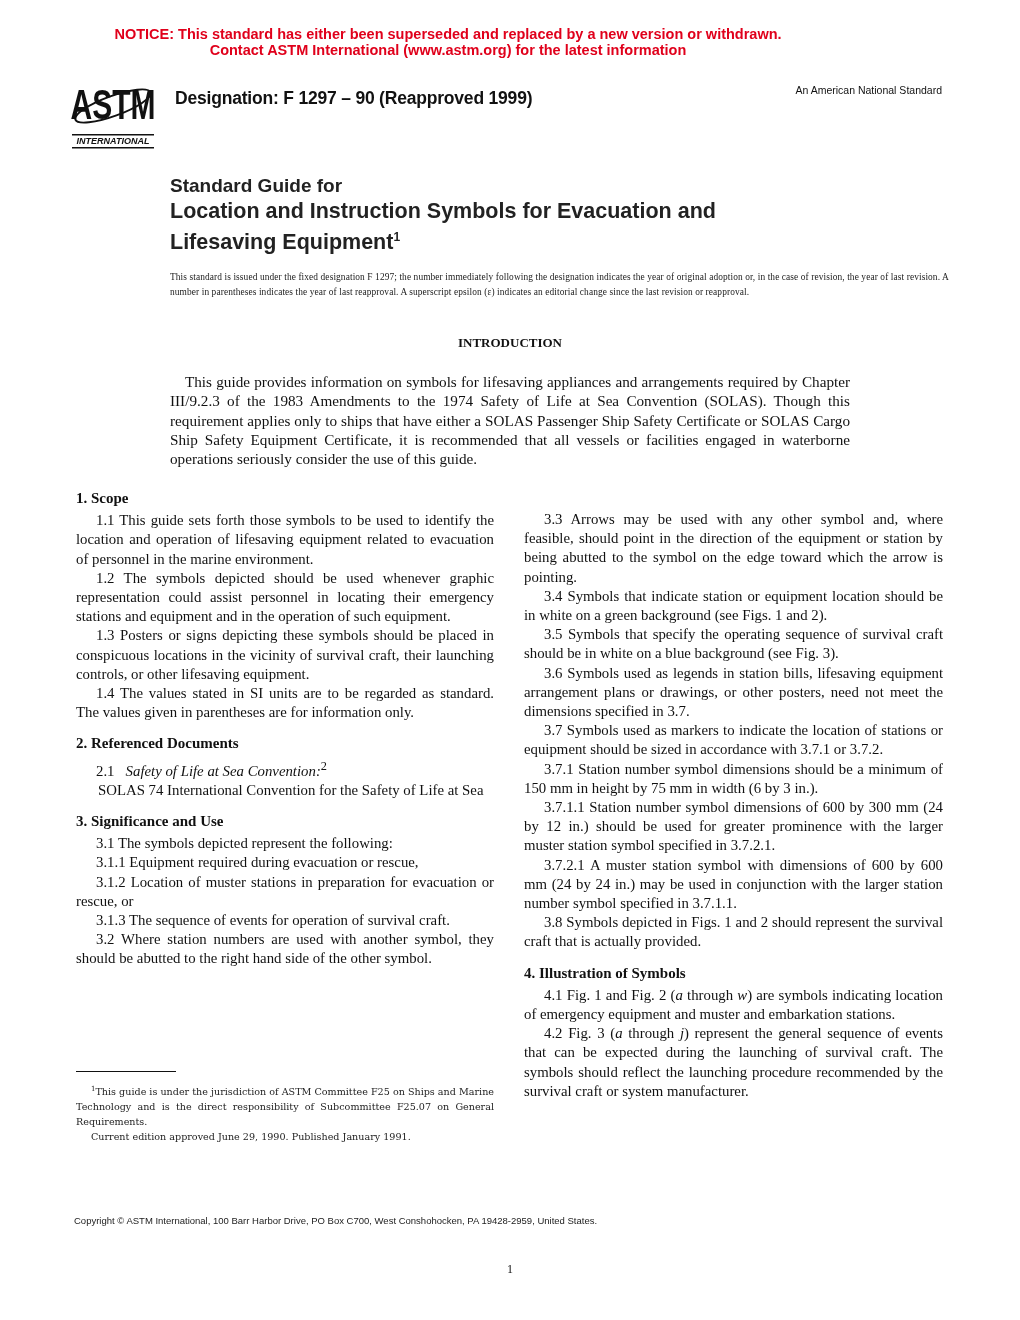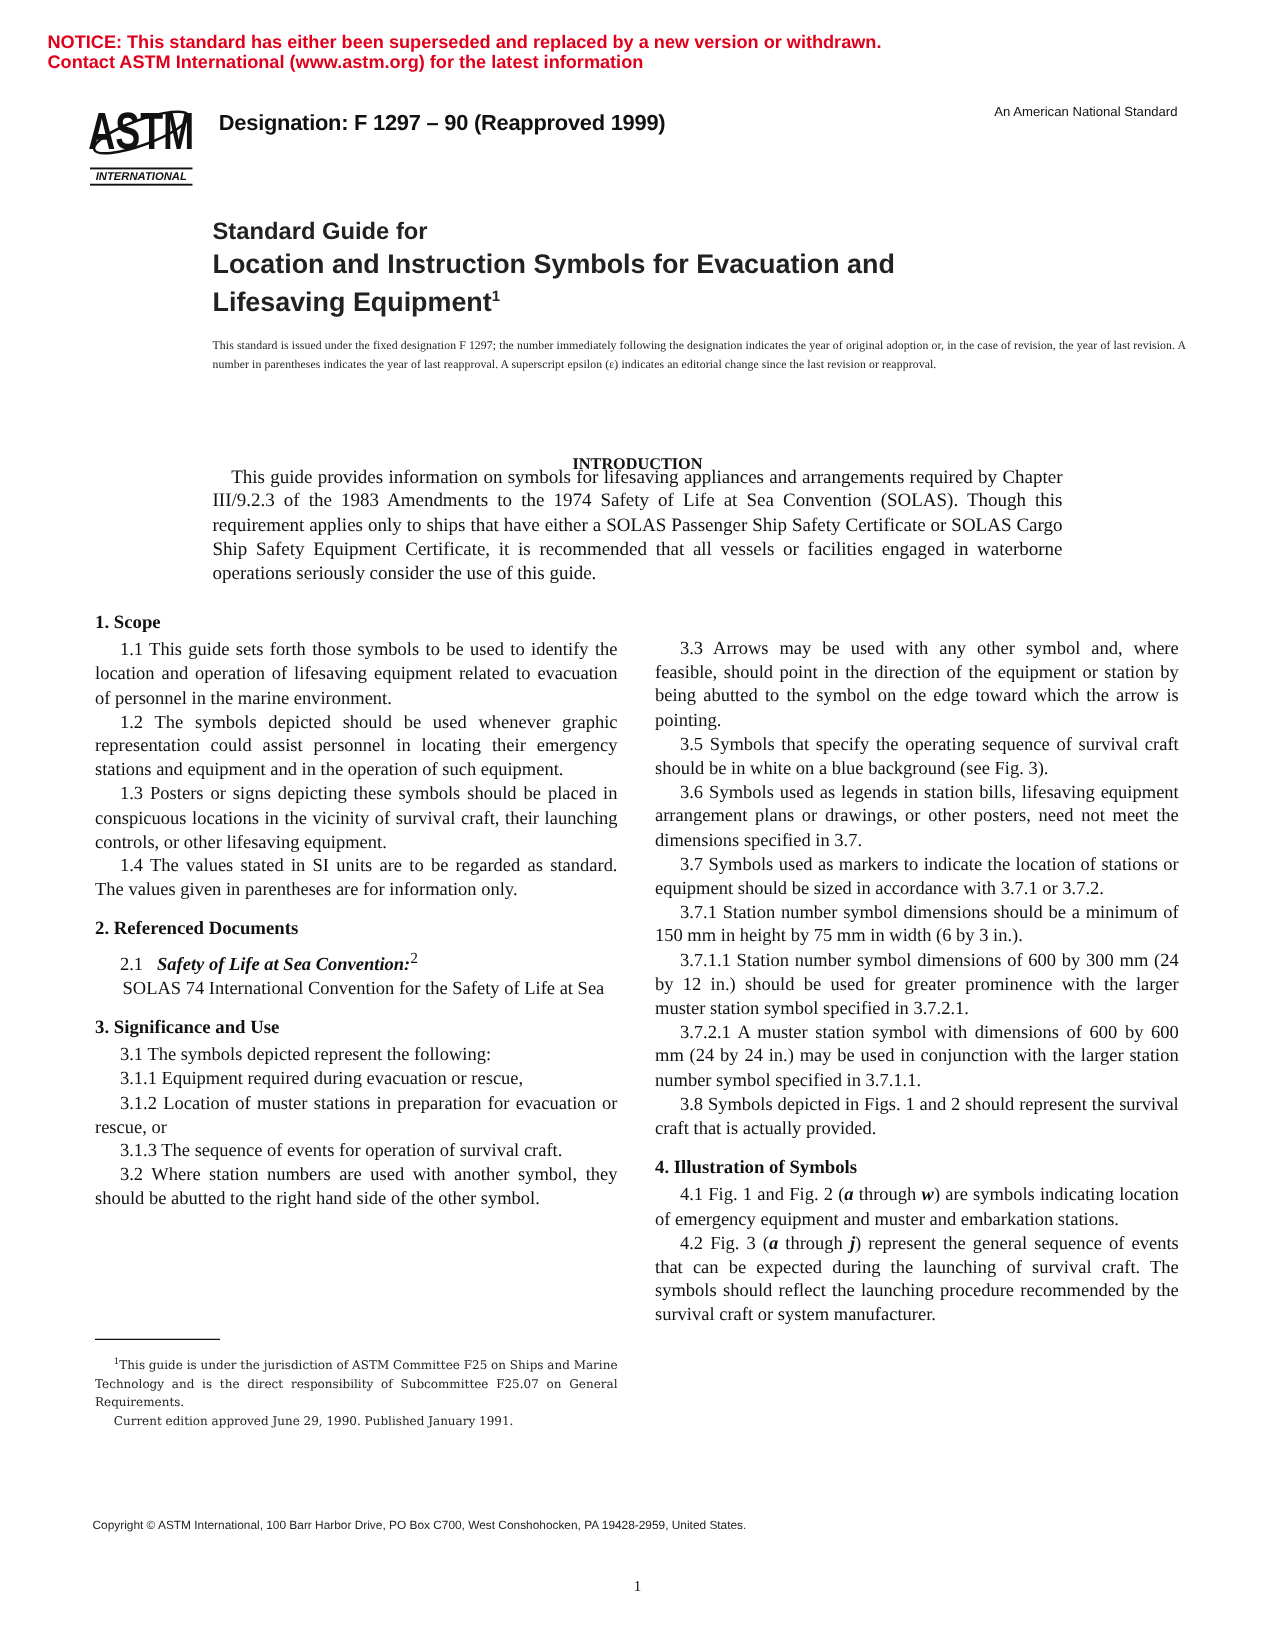--- a/index.html
+++ b/index.html
@@ -1,37 +1,37 @@
 <!DOCTYPE html>
 <html><head>
 <meta charset="utf-8">
 <style>
   html, body { margin: 0; padding: 0; background: #ffffff; }
   body { width: 1020px; height: 1320px; position: relative; overflow: hidden; color: #111; }
   .abs { position: absolute; }
-  .notice { left: 0; width: 896px; top: 26px; color: #e0001b;
-            font-family: "Liberation Sans", sans-serif; font-weight: bold; font-size: 14.5px; line-height: 16px; padding-left: 38px; }
+  .notice { left: 0; width: 896px; top: 26px; text-align: center; color: #e0001b;
+            font-family: "Liberation Sans", sans-serif; font-weight: bold; font-size: 14.5px; line-height: 16px; }
   .logo { left: 66px; top: 76px; width: 94px; height: 74px; }
   .designation { left: 175px; top: 88px; font-family: Liberation Sans, sans-serif; font-size: 17.5px; font-weight: bold; letter-spacing: -0.2px; }
   .ans { right: 78px; top: 84px; font-family: "Liberation Sans", sans-serif; font-size: 10.5px; }
   .title { left: 170px; top: 174px; font-family: "Liberation Sans", sans-serif; font-weight: bold; color: #222; }
   .title .t1 { font-size: 19px; line-height: 24px; }
   .title .t2 { font-size: 21.5px; line-height: 26px; }
   .title sup { font-size: 12px; }
   .issued { left: 170px; top: 270px; width: 780px; font-family: Liberation Serif, serif; font-size: 9.4px; line-height: 15px; color: #222; letter-spacing: 0.1px;}
-  .intro-h { left: 0; width: 1020px; top: 335px; text-align: center; font-family: "Liberation Serif", serif; font-weight: bold; font-size: 13px; margin-top: 28px; }
+  .intro-h { left: 0; width: 1020px; top: 335px; text-align: center; font-family: "Liberation Serif", serif; font-weight: bold; font-size: 13px; }
   .intro-p { left: 170px; top: 372px; width: 680px; font-family: "Liberation Serif", serif; font-size: 15.2px; line-height: 19.3px; text-align: justify; text-indent: 15px; }
   .col { font-family: "Liberation Serif", serif; font-size: 14.8px; line-height: 19.2px; text-align: justify; }
   .colL { left: 76px; top: 489px; width: 418px; }
   .colR { left: 524px; top: 510px; width: 419px; }
   .col p { margin: 0; text-indent: 20px; }
   .col h3 { margin: 0 0 3px 0; font-size: 15px; font-weight: bold; }
   .col .sec { margin-top: 12px; }
   .col .ref2 { padding-left: 20px; }
-  .col i { font-style: italic; font-weight: bold; }
+  .col i { font-style: italic; }
   .fn-rule { left: 76px; top: 1071px; width: 100px; height: 1px; background: #111; }
   .footnotes { left: 76px; top: 1082px; width: 418px; font-family: "DejaVu Serif", serif; font-size: 9.6px; line-height: 15px; text-align: justify; color: #222; }
   .footnotes p { margin: 0; text-indent: 15px; }
   .footnotes sup { font-size: 7px; }
   .copyright { left: 74px; top: 1215px; font-family: "Liberation Sans", sans-serif; font-size: 9.5px; color: #222; }
   .pagenum { left: 507px; top: 1262px; font-family: "Liberation Serif", serif; font-size: 12px; }
 </style>
 </head>
 <body>
 
@@ -78,20 +78,21 @@
   <h3 class="sec">3.  Significance and Use</h3>
   <p>3.1 The symbols depicted represent the following:</p>
   <p>3.1.1 Equipment required during evacuation or rescue,</p>
   <p>3.1.2 Location of muster stations in preparation for evacuation or rescue, or</p>
   <p>3.1.3 The sequence of events for operation of survival craft.</p>
   <p>3.2 Where station numbers are used with another symbol, they should be abutted to the right hand side of the other symbol.</p>
 </div>
 
 <div class="abs col colR">
   <p>3.3 Arrows may be used with any other symbol and, where feasible, should point in the direction of the equipment or station by being abutted to the symbol on the edge toward which the arrow is pointing.</p>
+  <p>3.4 Symbols that indicate station or equipment location should be in white on a green background (see Figs. 1 and 2).</p>
   <p>3.5 Symbols that specify the operating sequence of survival craft should be in white on a blue background (see Fig. 3).</p>
   <p>3.6 Symbols used as legends in station bills, lifesaving equipment arrangement plans or drawings, or other posters, need not meet the dimensions specified in 3.7.</p>
   <p>3.7 Symbols used as markers to indicate the location of stations or equipment should be sized in accordance with 3.7.1 or 3.7.2.</p>
   <p>3.7.1 Station number symbol dimensions should be a minimum of 150 mm in height by 75 mm in width (6 by 3 in.).</p>
   <p>3.7.1.1 Station number symbol dimensions of 600 by 300 mm (24 by 12 in.) should be used for greater prominence with the larger muster station symbol specified in 3.7.2.1.</p>
   <p>3.7.2.1 A muster station symbol with dimensions of 600 by 600 mm (24 by 24 in.) may be used in conjunction with the larger station number symbol specified in 3.7.1.1.</p>
   <p>3.8 Symbols depicted in Figs. 1 and 2 should represent the survival craft that is actually provided.</p>
 
   <h3 class="sec">4.  Illustration of Symbols</h3>
   <p><span>4.1 Fig. 1 and Fig. 2 (</span><i>a</i><span> through </span><i>w</i><span>) are symbols indicating location of emergency equipment and muster and embarkation stations.</span></p>

